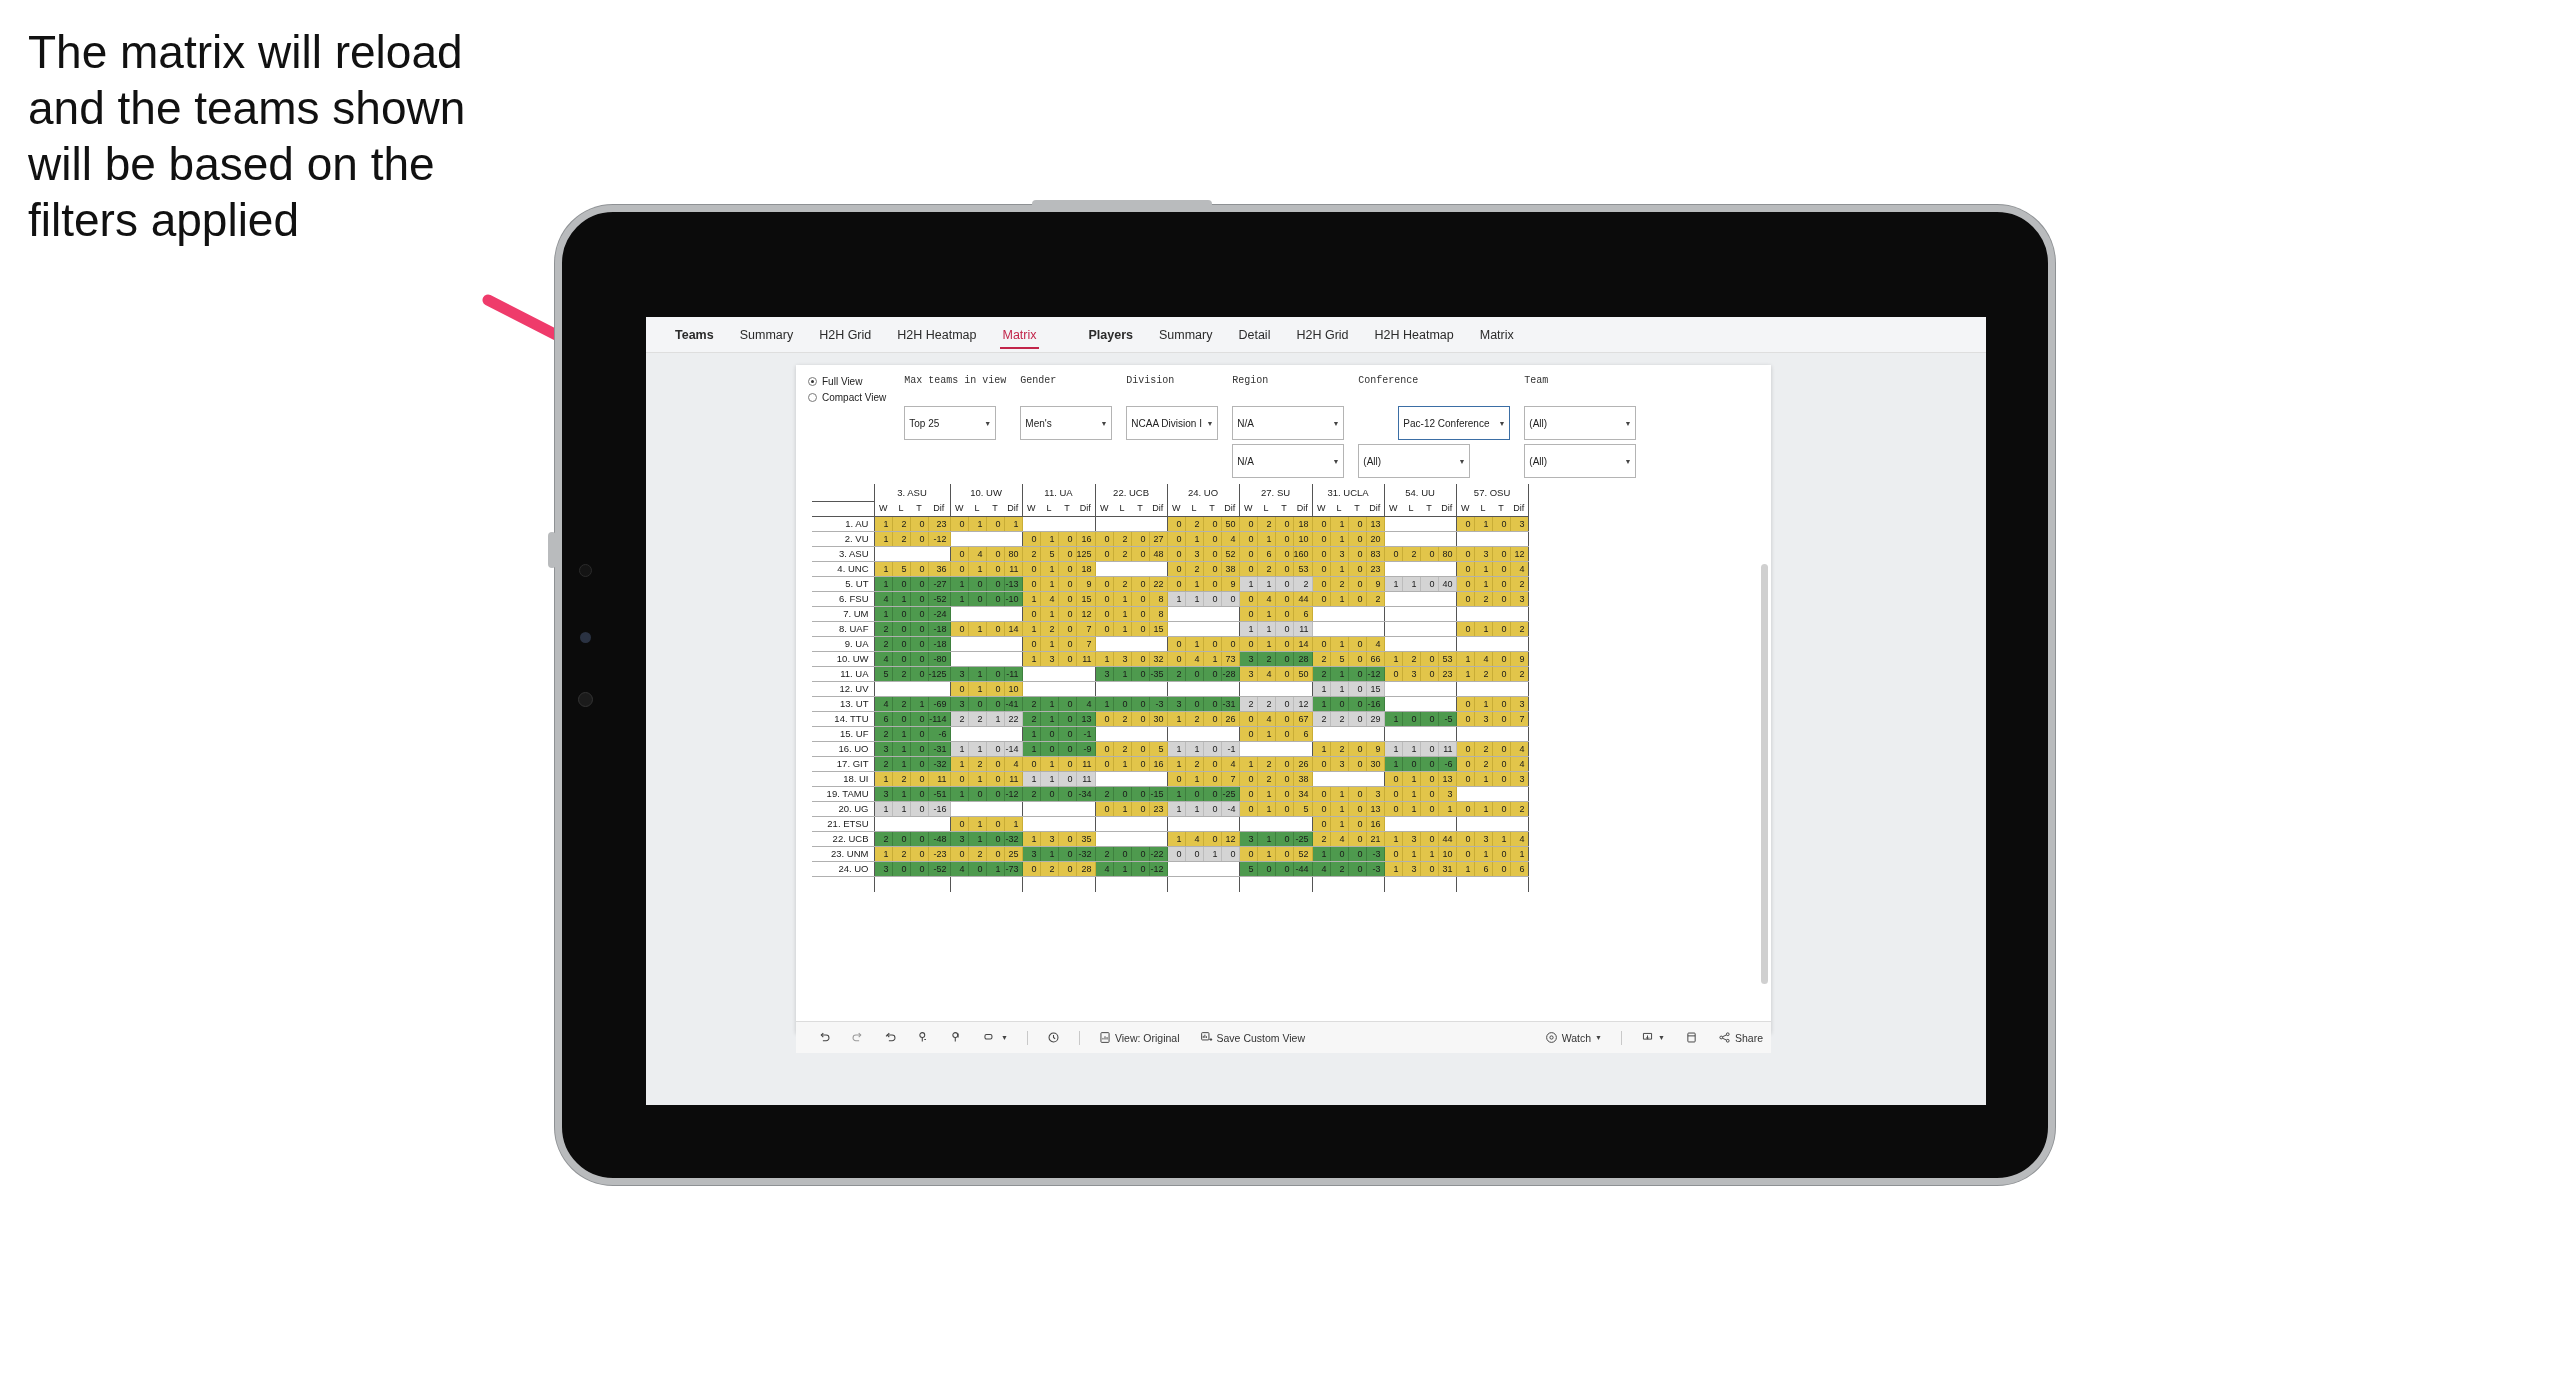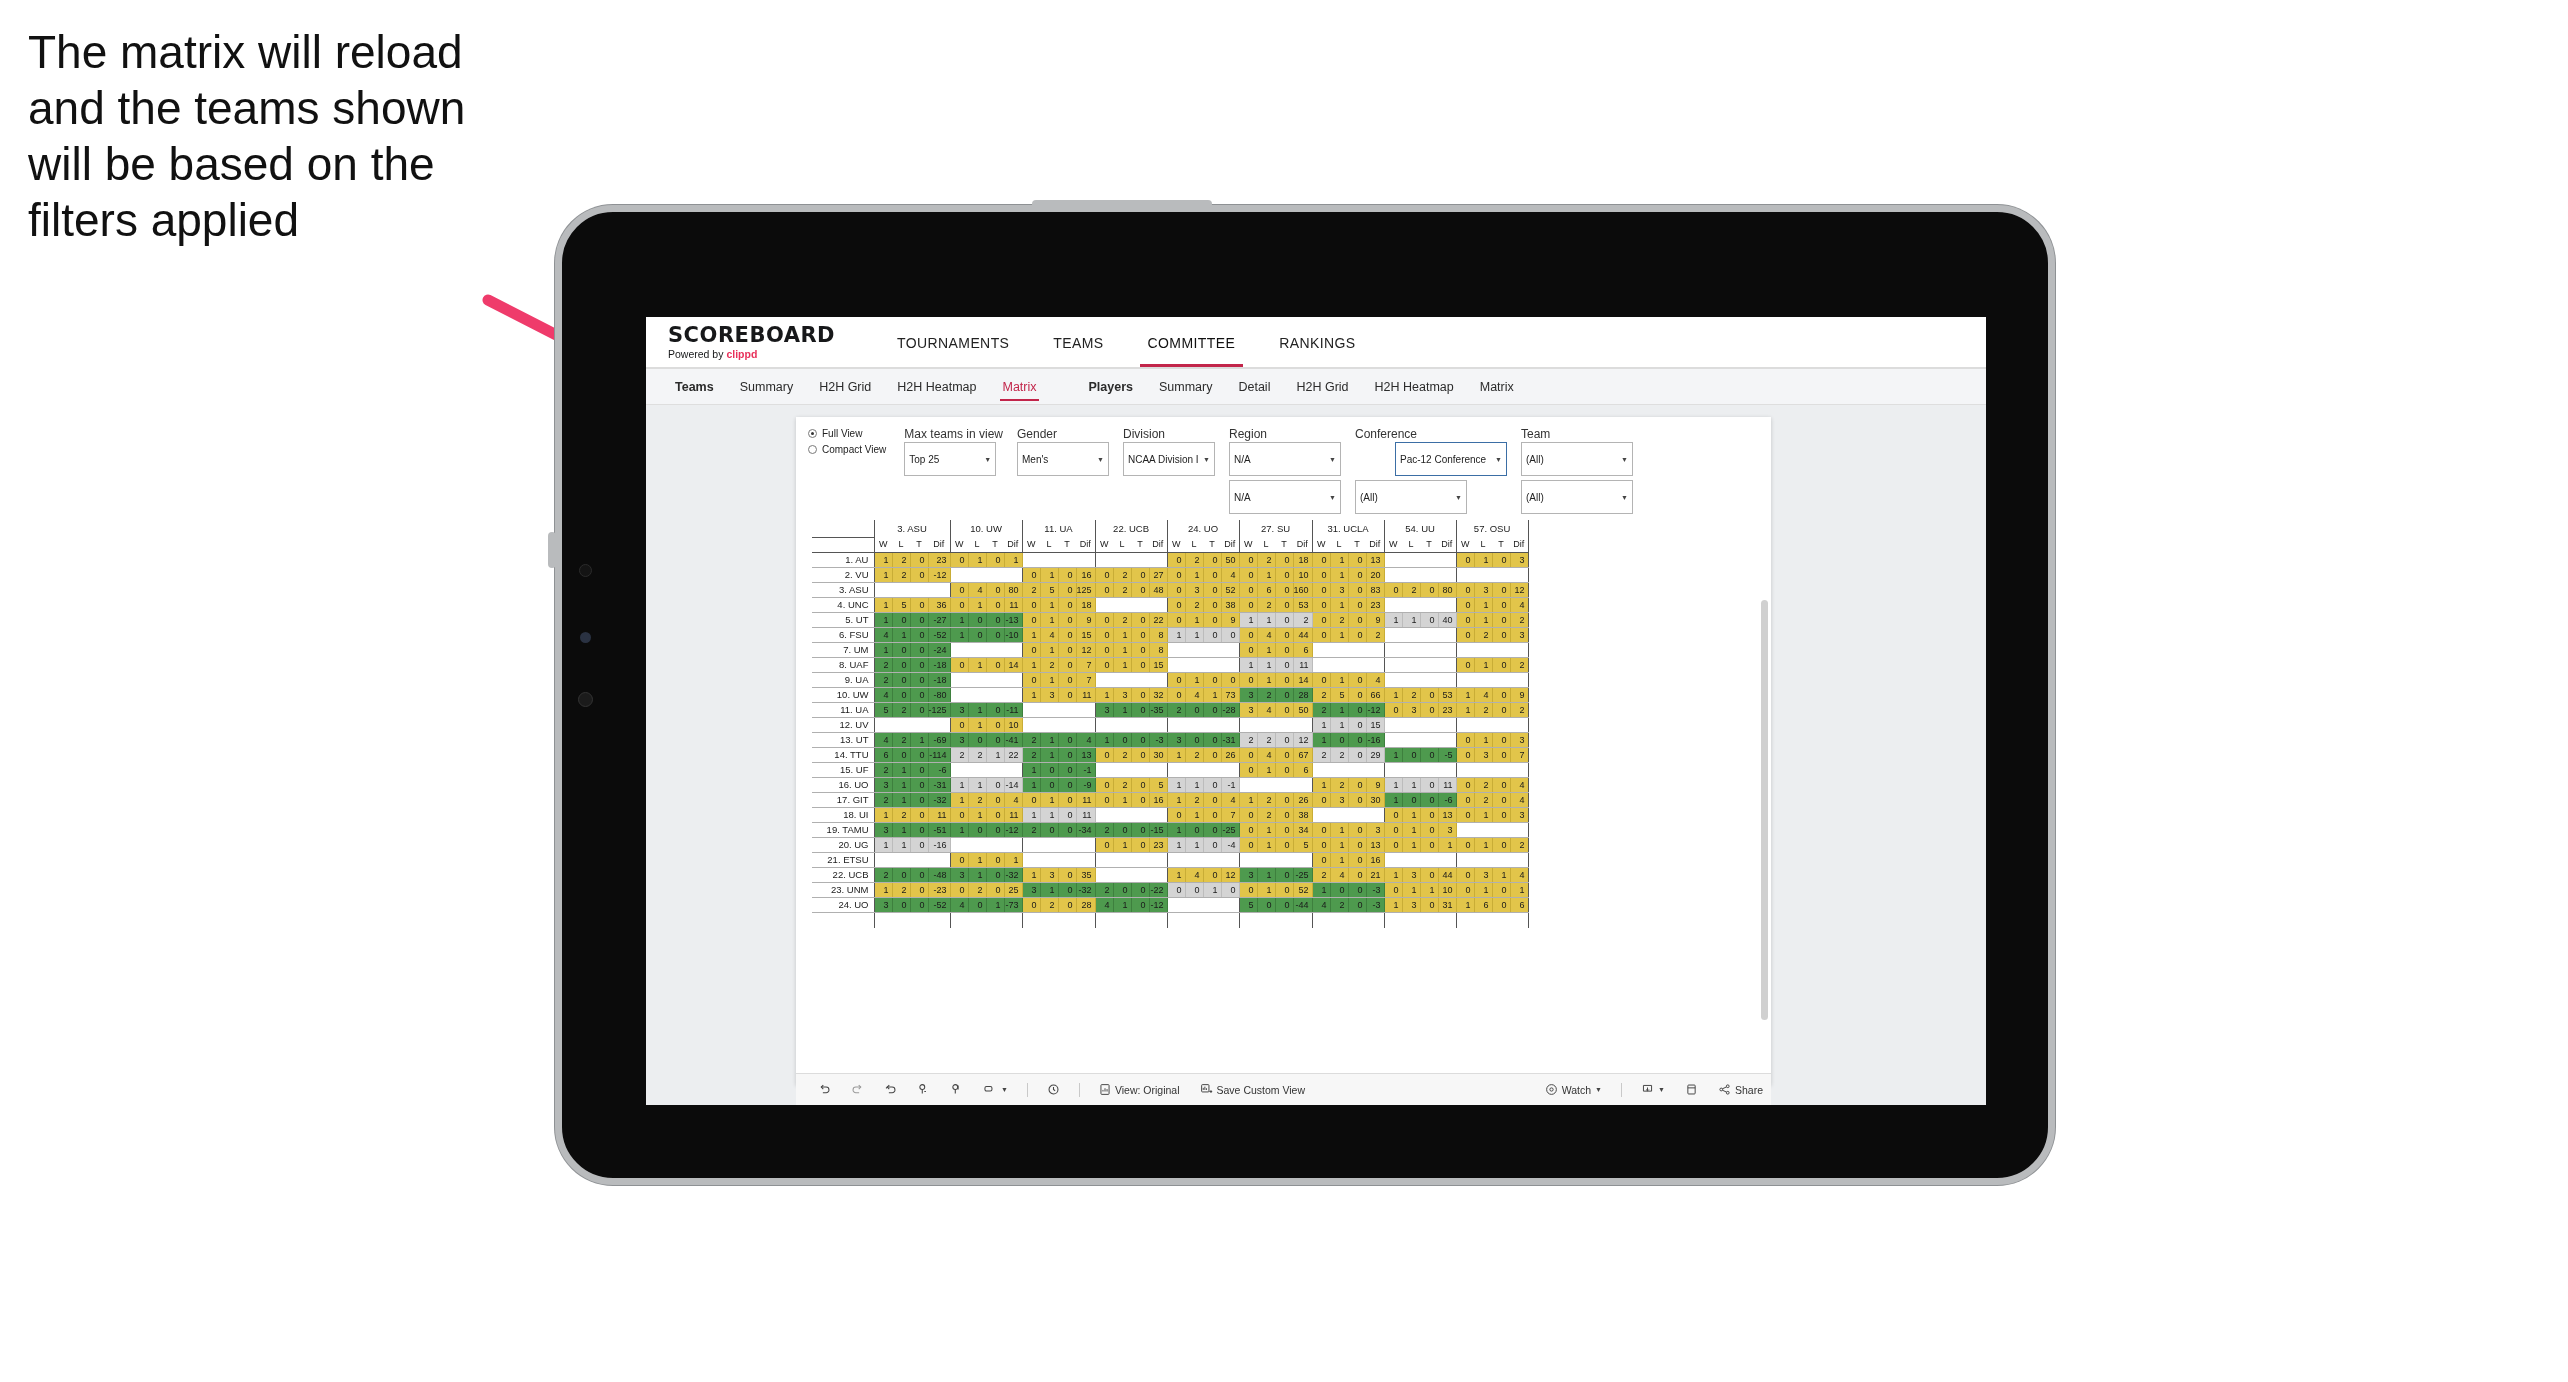--- a/index.html
+++ b/index.html
@@ -86,21 +86,21 @@
   #canvas { position:relative; height:700px; background:#eceef0; padding-top:16px; }
   #sheet {
     position:absolute; left:150px; top:12px; width:975px; height:668px;
     background:#ffffff; box-shadow:0 1px 4px rgba(0,0,0,.18);
     display:flex; flex-direction:column;
   }
 
   
   #filters { display:flex; padding:10px 0 6px 12px; gap:0px; align-items:flex-start; }
   .fgroup { margin-right:14px; }
-  .flabel { font-size:12px; color:#333; margin-bottom:1px; white-space:nowrap; }
+  .flabel { font-size:10px; color:#333; margin-bottom:20px; white-space:nowrap;font-family:Liberation Mono, monospace; }
   .fsel {
     width:112px; height:19px; border:1px solid #b4b4b4; background:#fff;
     font-size:10px; color:#222; display:flex; align-items:center;
     padding:16px 4px; position:relative; cursor:pointer;
   }
   .fsel.w92 { width:92px; }
   .fsel.hl { border:1.5px solid #3b6ea5;margin-left:40px; }
   .fsel .caret { position:absolute; right:4px; font-size:7px; color:#444; }
   .fsel span.val { overflow:hidden; white-space:nowrap; }
   .fsel + .fsel { margin-top:4px; }
@@ -183,30 +183,20 @@
 
 <div id="tablet">
   <div id="tablet-btn-top"></div>
   <div id="tablet-btn-l1"></div>
   <div id="tablet-cam3"></div>
   <div id="tablet-cam"></div>
   <div id="tablet-cam2"></div>
 
   <div id="screen">
 
-    <div id="topbar">
-      <div id="logo-wrap">
-        <div id="logo-main">SCOREBOARD</div>
-        <div id="logo-sub"><span>Powered by </span><span class="brand">clippd</span></div>
-      </div>
-      <div class="nav-item">TOURNAMENTS</div>
-      <div class="nav-item">TEAMS</div>
-      <div class="nav-item active">COMMITTEE</div>
-      <div class="nav-item">RANKINGS</div>
-    </div>
 
     <div id="subnav">
       <div class="sub-item bold">Teams</div>
       <div class="sub-item">Summary</div>
       <div class="sub-item">H2H Grid</div>
       <div class="sub-item">H2H Heatmap</div>
       <div class="sub-item sel">Matrix</div>
       <div class="sub-gap"></div>
       <div class="sub-item bold">Players</div>
       <div class="sub-item">Summary</div>

